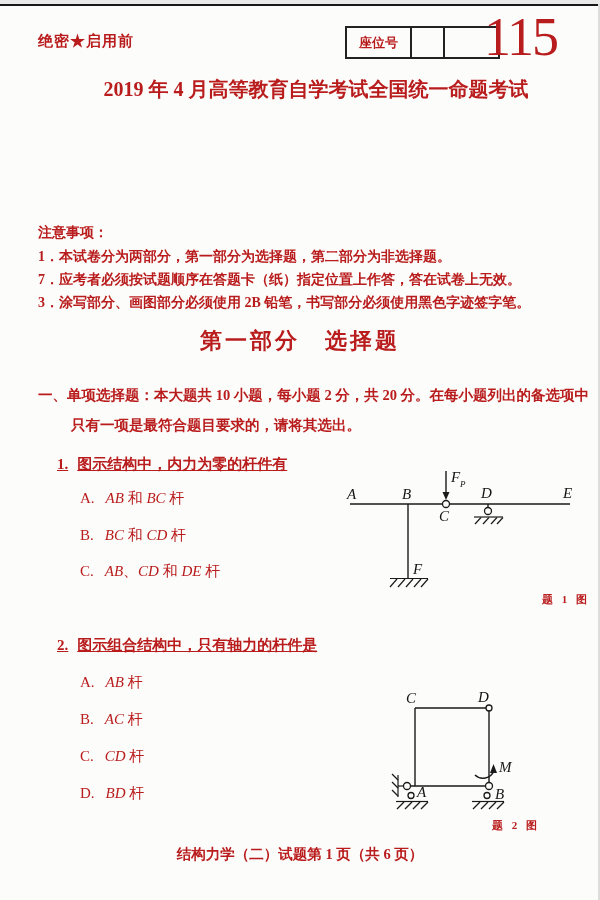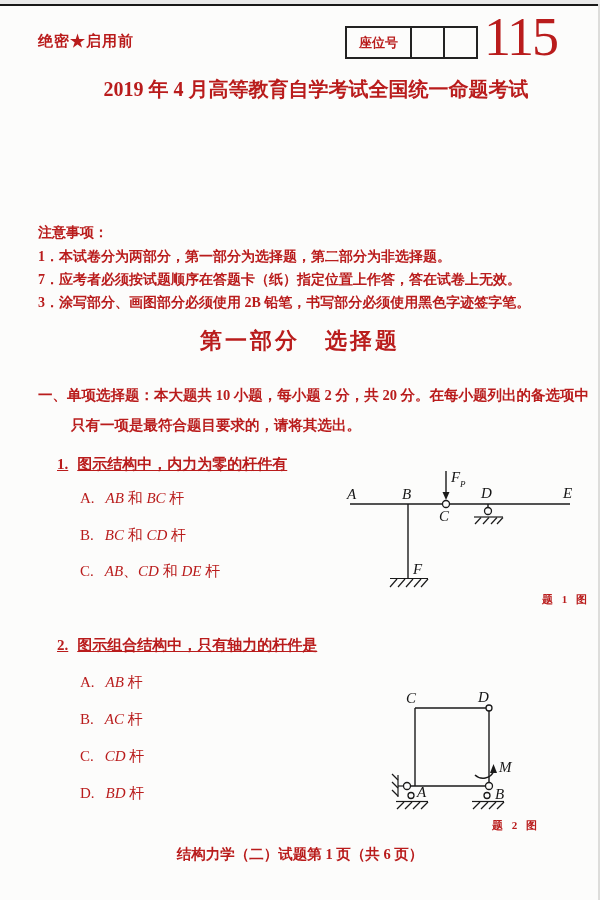--- a/index.html
+++ b/index.html
@@ -4,21 +4,21 @@
 <style>
   html,body{margin:0;padding:0;background:#e9e9e9;}
   .page{position:relative;width:600px;height:900px;background:#fcfcfb;color:#b91c1c;
         font-family:"Liberation Serif",serif;overflow:hidden;margin:4px auto;}
   .abs{position:absolute;white-space:nowrap;}
   .edge-top{position:absolute;top:0;left:0;right:0;height:2px;background:#181818;}
   .edge-bottom{position:absolute;bottom:0;left:0;right:0;height:3px;background:#d2d2d0;}
   .edge-right{position:absolute;top:0;right:0;bottom:0;width:2px;background:#dddddb;}
   .classification{left:38px;top:28px;font-size:15px;font-weight:bold;
         font-family:"Liberation Sans",sans-serif;letter-spacing:1px;}
-  .seat-box{position:absolute;left:345px;top:22px;width:133px;height:33px;
+  .seat-box{position:absolute;left:345px;top:22px;width:155px;height:33px;
         border:2px solid #222;display:flex;box-sizing:border-box;}
   .seat-label{width:63px;border-right:2px solid #222;display:flex;align-items:center;
         justify-content:center;font-size:13px;font-weight:bold;
         font-family:"Liberation Sans",sans-serif;}
   .seat-cell{width:33px;border-right:2px solid #222;box-sizing:border-box;}
   .seat-cell.last{border-right:none;flex:1;}
   .paper-number{left:484px;top:2px;font-size:54px;letter-spacing:-2px;}
   .center{left:0;width:600px;text-align:center;}
   .exam-session{top:72px;font-size:20px;font-weight:600;padding-left:16px;}
   .exam-title{top:104px;font-size:31px;font-weight:bold;letter-spacing:3px;}

